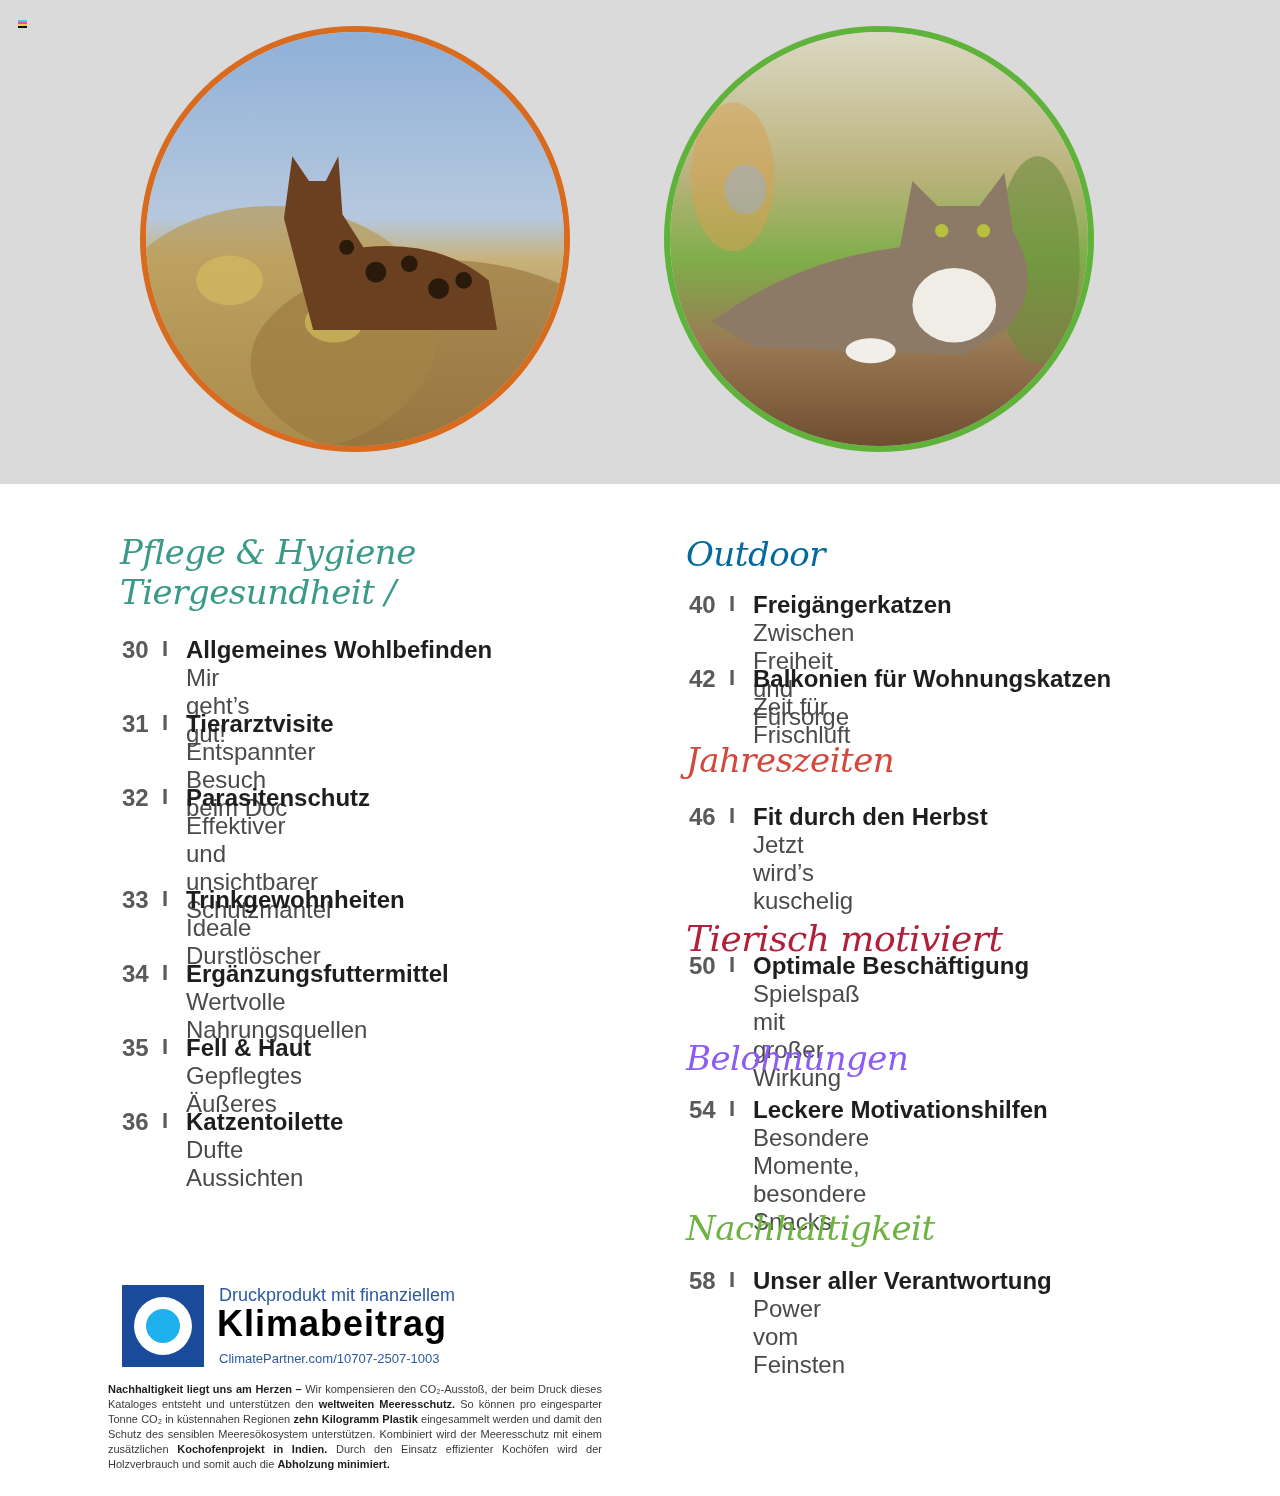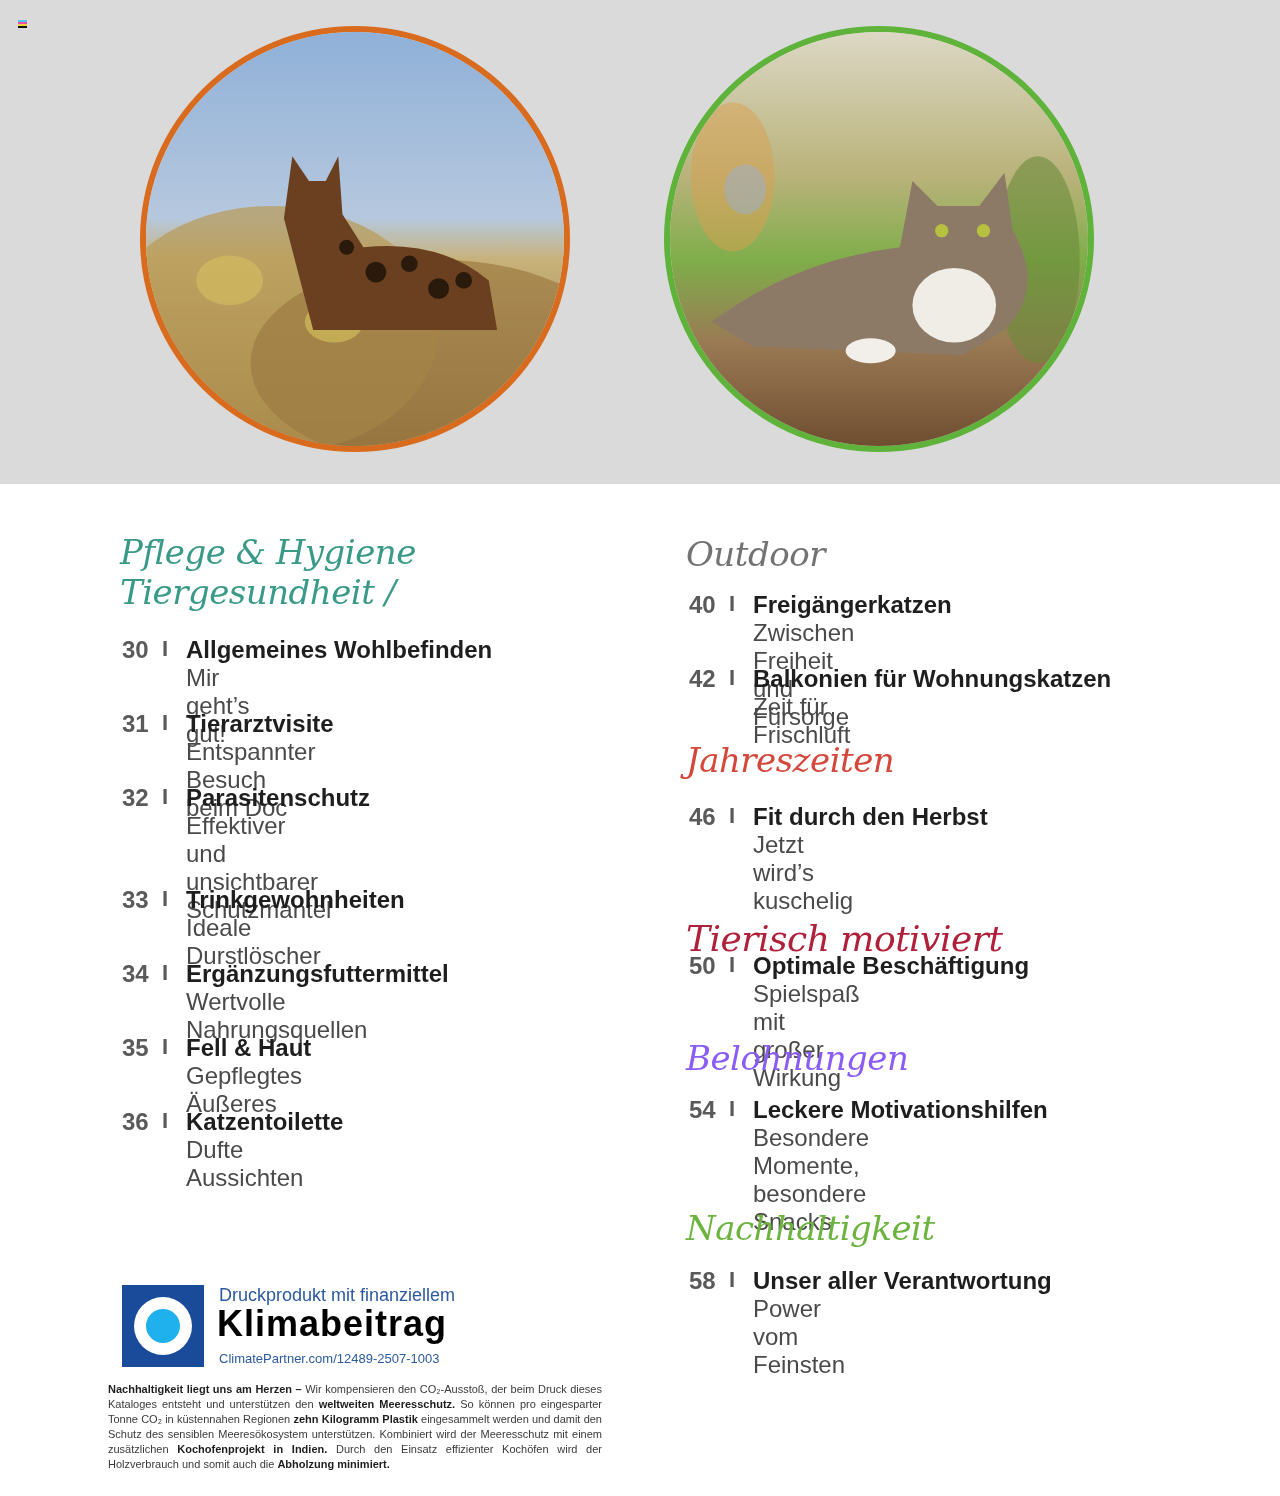--- a/index.html
+++ b/index.html
@@ -159,21 +159,21 @@
   </div>
   <div class="entry" style="left:122px; top:1108px;">
     <span class="num">36</span>
     <span class="sep">I</span>
     <span class="title">Katzentoilette</span>
     <span class="sub">Dufte Aussichten</span>
   </div>
 </div>
 
 <div>
-  <div class="section-title" style="left:686px; top:534px; font-size:34px; color:#737373;">Outdoor</div>
+  <div class="section-title" style="left:686px; top:534px; font-size:34px; color:#0369a1;">Outdoor</div>
   <div class="entry" style="left:689px; top:591px;">
     <span class="num">40</span>
     <span class="sep">I</span>
     <span class="title">Freigängerkatzen</span>
     <span class="sub">Zwischen Freiheit und Fürsorge</span>
   </div>
   <div class="entry" style="left:689px; top:665px;">
     <span class="num">42</span>
     <span class="sep">I</span>
     <span class="title">Balkonien für Wohnungskatzen</span>
@@ -214,16 +214,16 @@
   </div>
 </div>
 
 <div class="klima">
   <div class="klima-logo">
     <div class="klima-ring"></div>
     <div class="klima-dot"></div>
   </div>
   <div class="klima-pre">Druckprodukt mit finanziellem</div>
   <div class="klima-main">Klimabeitrag</div>
-  <div class="klima-url">ClimatePartner.com/12489-2507-1003</div>
+  <div class="klima-url">ClimatePartner.com/10707-2507-1003</div>
 </div>
 
 <div class="note" id="note"><b>Nachhaltigkeit liegt uns am Herzen –</b><span> Wir kompensieren den CO₂-Ausstoß, der beim Druck dieses Kataloges entsteht und unterstützen den </span><b>weltweiten Meeresschutz.</b><span> So können pro eingesparter Tonne CO₂ in küstennahen Regionen </span><b>zehn Kilogramm Plastik</b><span> eingesammelt werden und damit den Schutz des sensiblen Meeresökosystem unterstützen. Kombiniert wird der Meeresschutz mit einem zusätzlichen </span><b>Kochofenprojekt in Indien.</b><span> Durch den Einsatz effizienter Kochöfen wird der Holzverbrauch und somit auch die </span><b>Abholzung minimiert.</b></div>
 
 </body></html>

